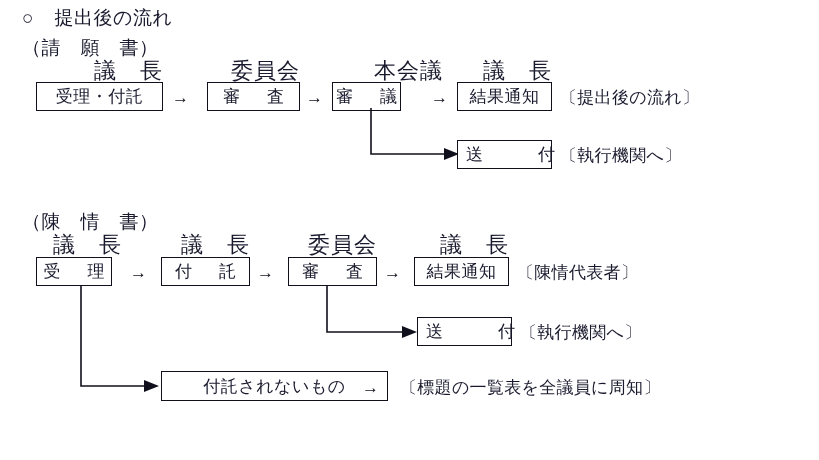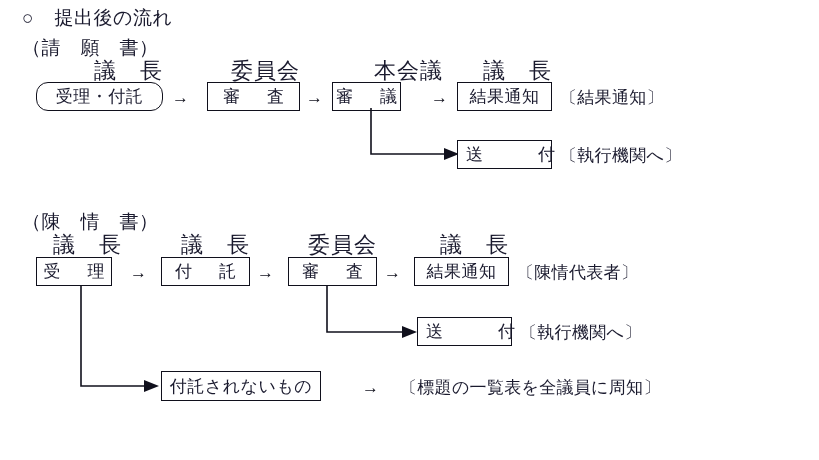--- a/index.html
+++ b/index.html
@@ -91,28 +91,28 @@
     <span>提出後の流れ</span>
   </div>
 
   <div class="abs section-label" style="left:22px; top:38px;">（請　願　書）</div>
 
   <div class="abs actor" style="left:36px; top:60px; width:127px;">議　長</div>
   <div class="abs actor" style="left:207px; top:60px; width:93px;">委員会</div>
   <div class="abs actor" style="left:350px; top:60px; width:93px;">本会議</div>
   <div class="abs actor" style="left:457px; top:60px; width:95px;">議　長</div>
 
-  <div class="abs box tight" style="left:36px; top:82px; width:127px; height:29px;border-radius:12px;">受理・付託</div>
+  <div class="abs box tight" style="left:36px; top:82px; width:127px; height:29px;">受理・付託</div>
   <div class="abs arrow-text" style="left:172px; top:89px;">→</div>
   <div class="abs box med-sp" style="left:207px; top:82px; width:93px; height:29px;">審　査</div>
   <div class="abs arrow-text" style="left:306px; top:89px;">→</div>
   <div class="abs box med-sp" style="left:332px; top:82px; width:69px; height:29px;">審　議</div>
   <div class="abs arrow-text" style="left:431px; top:89px;">→</div>
   <div class="abs box tight" style="left:457px; top:82px; width:95px; height:29px;">結果通知</div>
-  <div class="abs note" style="left:560px; top:89px;">〔結果通知〕</div>
+  <div class="abs note" style="left:560px; top:89px;">〔提出後の流れ〕</div>
 
   <svg class="abs connector" style="left:360px; top:108px;" width="110" height="56">
     <path d="M11,0 L11,46 L86,46" fill="none" stroke="#10101c" stroke-width="1.6"></path>
     <polygon points="84,40 99,46 84,52" fill="#10101c"></polygon>
   </svg>
 
   <div class="abs box wide-sp" style="left:457px; top:140px; width:95px; height:29px;">送　　付</div>
   <div class="abs note" style="left:560px; top:147px;">〔執行機関へ〕</div>
 
   <div class="abs section-label" style="left:22px; top:212px;">（陳　情　書）</div>
@@ -137,17 +137,17 @@
   </svg>
 
   <div class="abs box wide-sp" style="left:417px; top:317px; width:95px; height:29px;">送　　付</div>
   <div class="abs note" style="left:520px; top:324px;">〔執行機関へ〕</div>
 
   <svg class="abs connector" style="left:70px; top:286px;" width="100" height="110">
     <path d="M11,0 L11,100 L76,100" fill="none" stroke="#10101c" stroke-width="1.6"></path>
     <polygon points="74,94 89,100 74,106" fill="#10101c"></polygon>
   </svg>
 
-  <div class="abs box tight" style="left:161px; top:371px; width:160px; height:30px;">付託されないもの</div>
+  <div class="abs box tight" style="left:161px; top:371px; width:227px; height:30px;">付託されないもの</div>
   <div class="abs arrow-text" style="left:362px; top:379px;">→</div>
   <div class="abs note" style="left:400px; top:379px;">〔標題の一覧表を全議員に周知〕</div>
 
 </div>
 
 </body></html>

